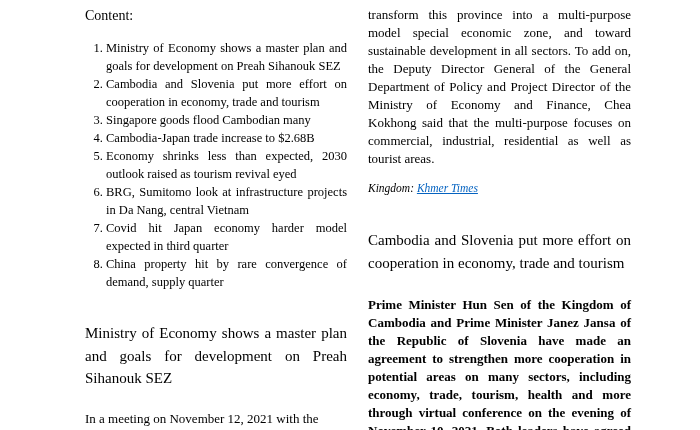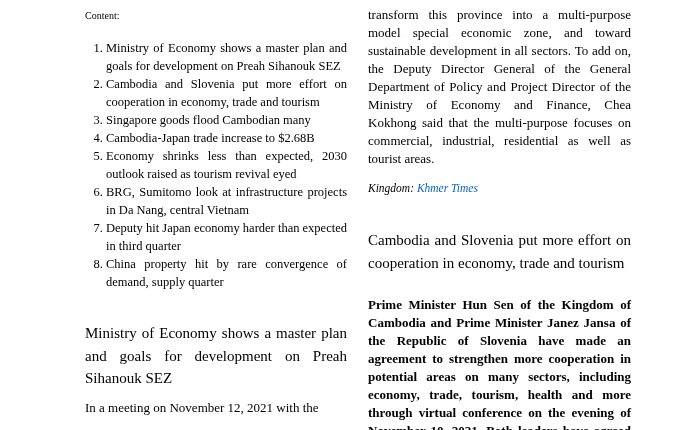--- a/index.html
+++ b/index.html
@@ -14,21 +14,21 @@
     color: #000000;
   }
   .col {
     position: absolute;
     top: 6px;
   }
   .col-left  { left: 85px;  width: 262px; }
   .col-right { left: 368px; width: 263px; }
 
   .content-heading {
-    font-size: 10px;
+    font-size: 14px;
     font-weight: normal;
     line-height: 20px;
     margin-bottom: 13px;
   }
   .toc-list {
     margin: 0;
     padding-left: 21px;
     font-size: 12.5px;
     line-height: 18px;
   }
@@ -44,50 +44,51 @@
     text-justify: inter-word;
   }
   .col-left .article-heading { margin-top: 31px; }
   .col-right .article-heading { margin-top: 33px; }
   .body-para {
     font-size: 13px;
     line-height: 18px;
     text-align: justify;
     text-justify: inter-word;
   }
-  .col-left .body-para { margin-top: 9px; }
+  .col-left .body-para { margin-top: 20px; }
   .col-right .body-para.second { margin-top: 22px; font-weight: bold; }
   .source-line {
     margin-top: 12px;
     font-size: 11.5px;
     font-style: italic;
     line-height: 16px;
   }
   .source-link {
     color: #0563C1;
+    text-decoration: underline;
     cursor: pointer;
     margin-top: 12px;
   }
 </style>
 </head>
 <body>
 
 <div class="page">
 
   <div class="col col-left">
     <h1 class="content-heading">Content:</h1>
 
     <ol class="toc-list">
       <li>Ministry of Economy shows a master plan and goals for development on Preah Sihanouk SEZ</li>
       <li>Cambodia and Slovenia put more effort on cooperation in economy, trade and tourism</li>
       <li>Singapore goods flood Cambodian many</li>
       <li>Cambodia-Japan trade increase to $2.68B</li>
       <li>Economy shrinks less than expected, 2030 outlook raised as tourism revival eyed</li>
       <li>BRG, Sumitomo look at infrastructure projects in Da Nang, central Vietnam</li>
-      <li>Deputy hit Japan economy harder than expected in third quarter</li>
+      <li>Covid hit Japan economy harder model expected in third quarter</li>
       <li>China property hit by rare convergence of demand, supply quarter</li>
     </ol>
 
     <h2 class="article-heading">Ministry of Economy shows a master plan and goals for development on Preah Sihanouk SEZ</h2>
 
     <p class="body-para">In a meeting on November 12, 2021 with the</p>
   </div>
 
   <div class="col col-right">
     <p class="body-para first">transform this province into a multi-purpose model special economic zone, and toward sustainable development in all sectors. To add on, the Deputy Director General of the General Department of Policy and Project Director of the Ministry of Economy and Finance, Chea Kokhong said that the multi-purpose focuses on commercial, industrial, residential as well as tourist areas.</p>

